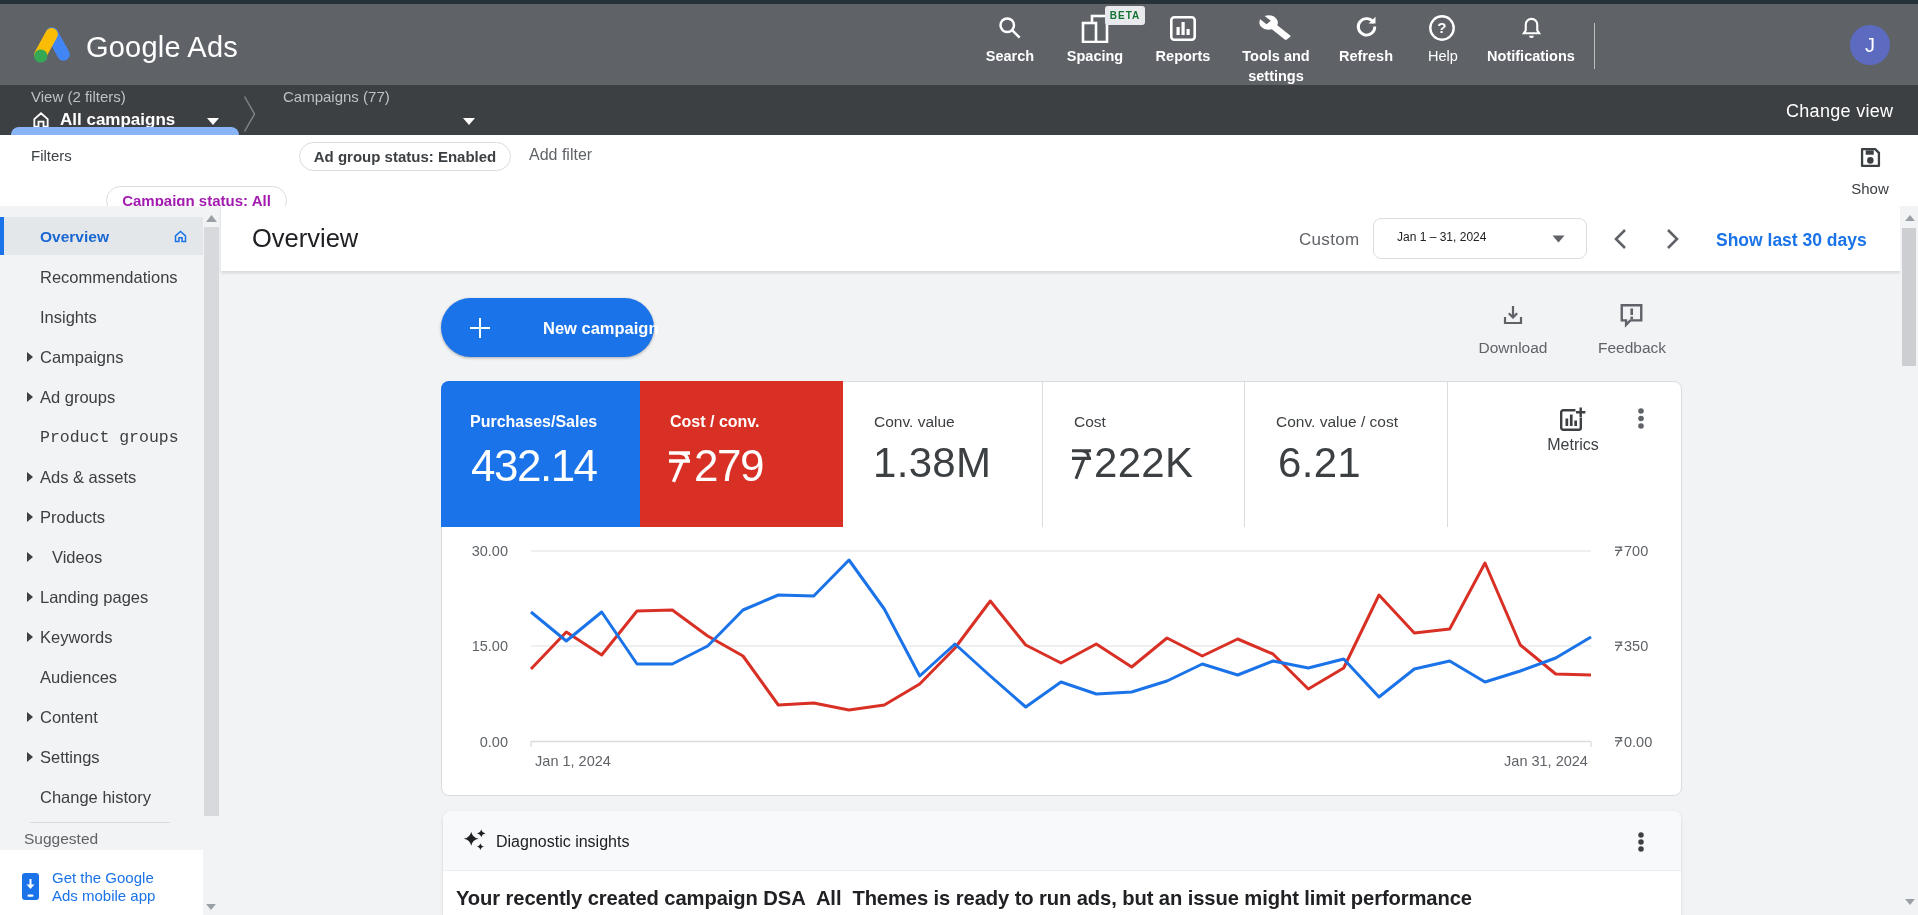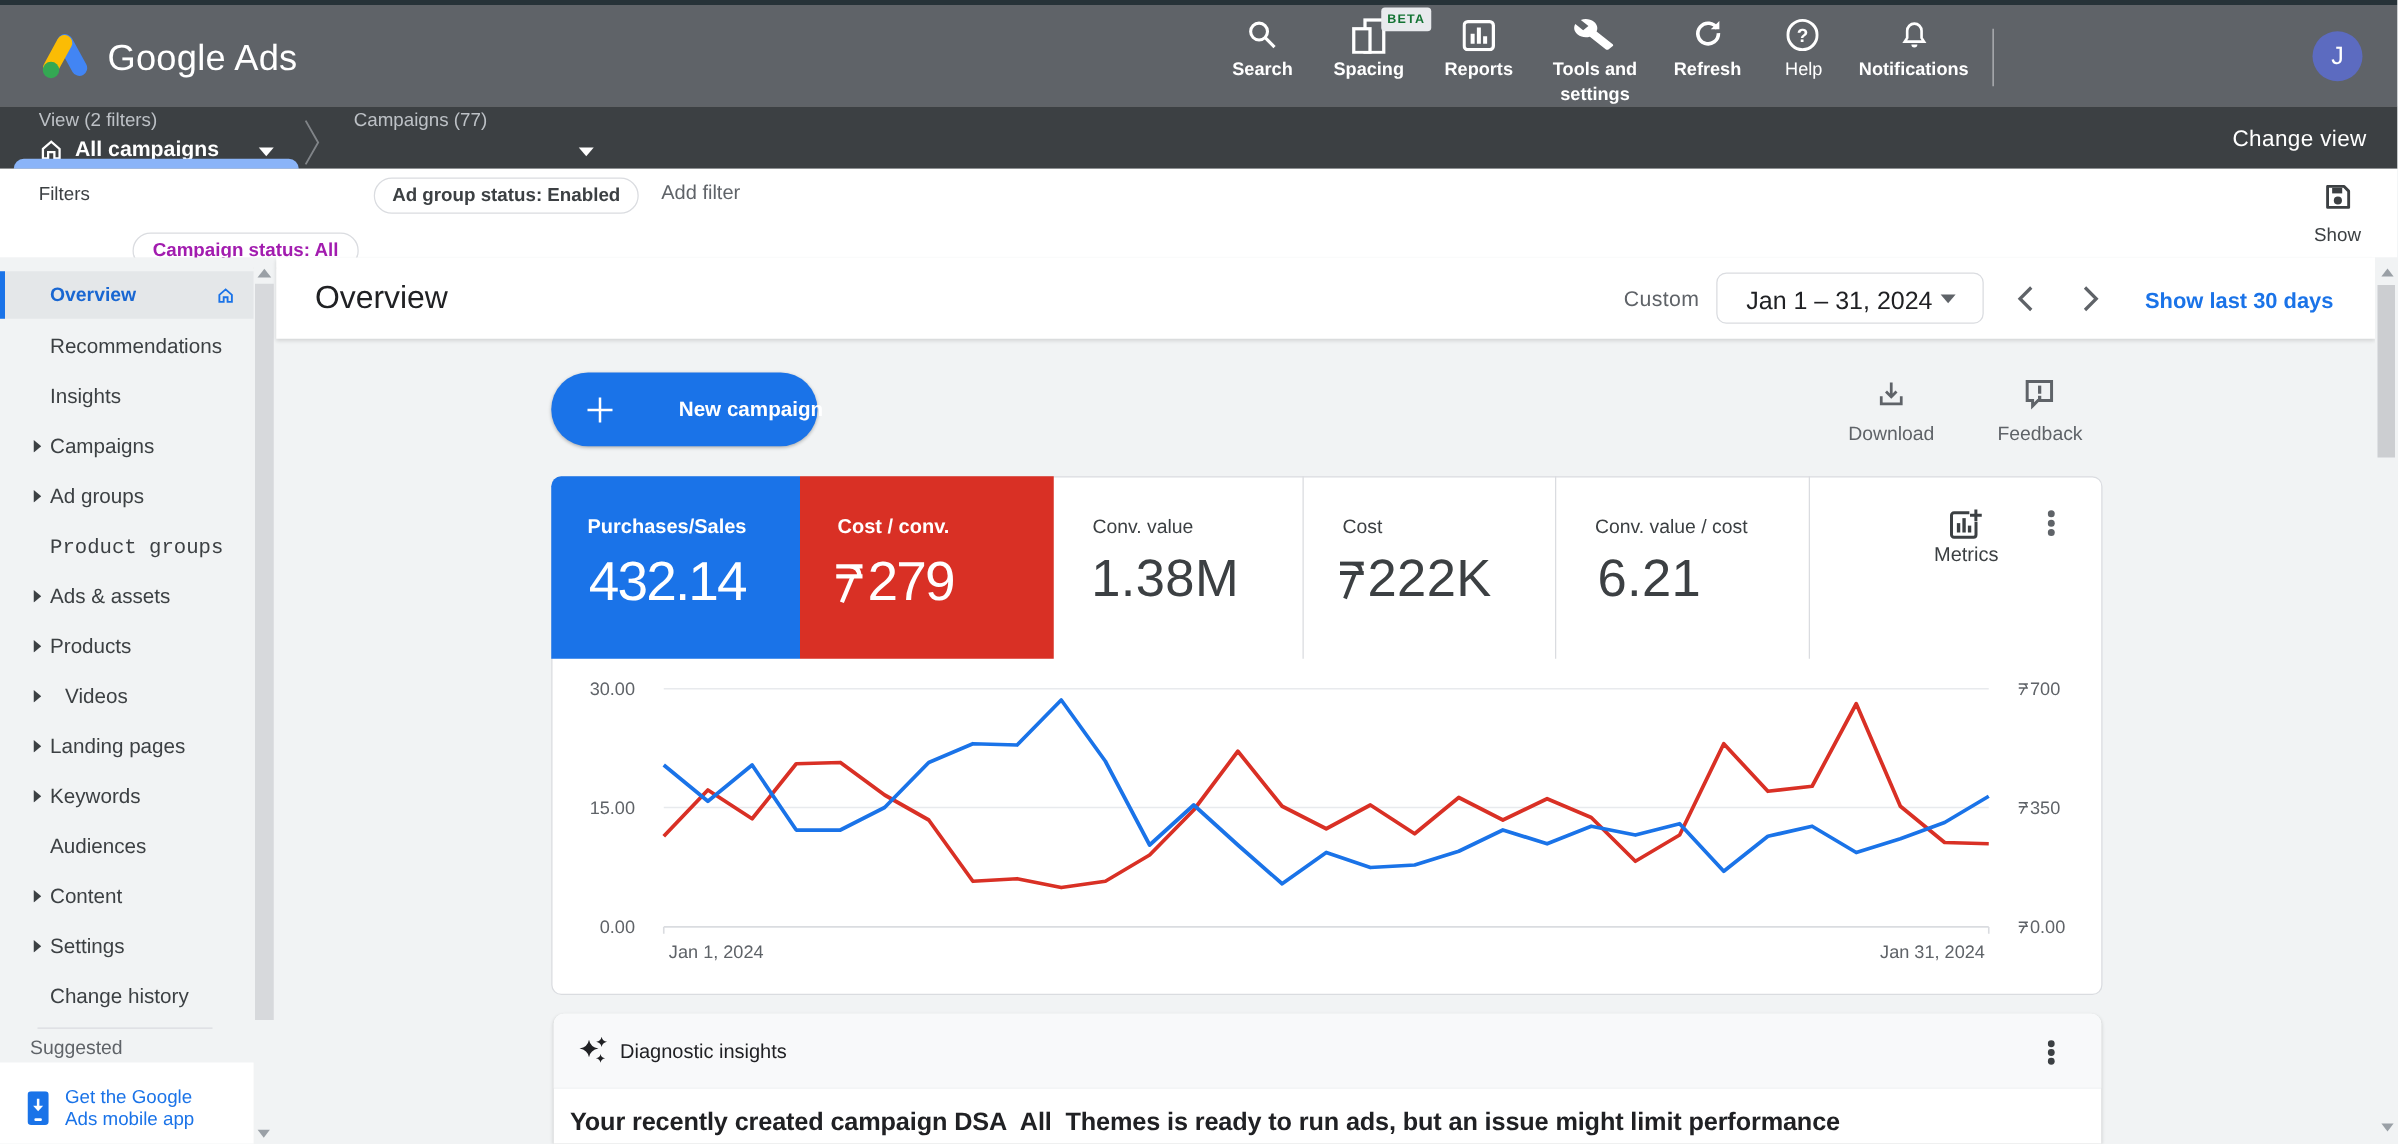--- a/index.html
+++ b/index.html
@@ -170,21 +170,21 @@
   </svg>
 <div class="abs" style="left:204px;top:227px;width:15px;height:589px;background:#d7d9dc;"></div>
 <svg class="abs" style="left:205px;top:903px;" width="12" height="8" viewBox="0 0 13 9">
     <path fill="#9aa0a6" d="M6.5 8L1 1h11z"></path>
   </svg>
 
 <div class="abs" style="left:221px;top:206px;width:1679px;height:65px;background:#fff;box-shadow:0 2px 3px rgba(0,0,0,0.12);"></div>
 <div class="abs" style="left:252px;top:224px;font-size:25.5px;color:#202124;">Overview</div>
 <div class="abs" style="left:1299px;top:230px;font-size:17px;letter-spacing:0.3px;color:#5f6368;">Custom</div>
 <div class="abs" style="left:1373px;top:218px;width:214px;height:41px;background:#fff;border:1px solid #dadce0;border-radius:8px;"></div>
-<div class="abs" style="left:1397px;top:230px;font-size:20px;color:#202124;">Jan 1 – 31, 2024</div>
+<div class="abs" style="left:1397px;top:230px;font-size:12px;color:#202124;">Jan 1 – 31, 2024</div>
 <svg class="abs" style="left:1551px;top:234px;" width="15" height="10" viewBox="0 0 15 10">
     <path fill="#5f6368" d="M1.5 1.5l6 7 6-7z"></path>
   </svg>
 <svg class="abs" style="left:1613px;top:228px;" width="15" height="22" viewBox="0 0 15 22">
     <path fill="none" stroke="#5f6368" stroke-width="2.6" d="M12 2L3 11l9 9"></path>
   </svg>
 <svg class="abs" style="left:1665px;top:228px;" width="15" height="22" viewBox="0 0 15 22">
     <path fill="none" stroke="#5f6368" stroke-width="2.6" d="M3 2l9 9-9 9"></path>
   </svg>
 <div class="abs" style="left:1716px;top:230px;font-size:17.5px;font-weight:700;color:#1a73e8;">Show last 30 days</div>

